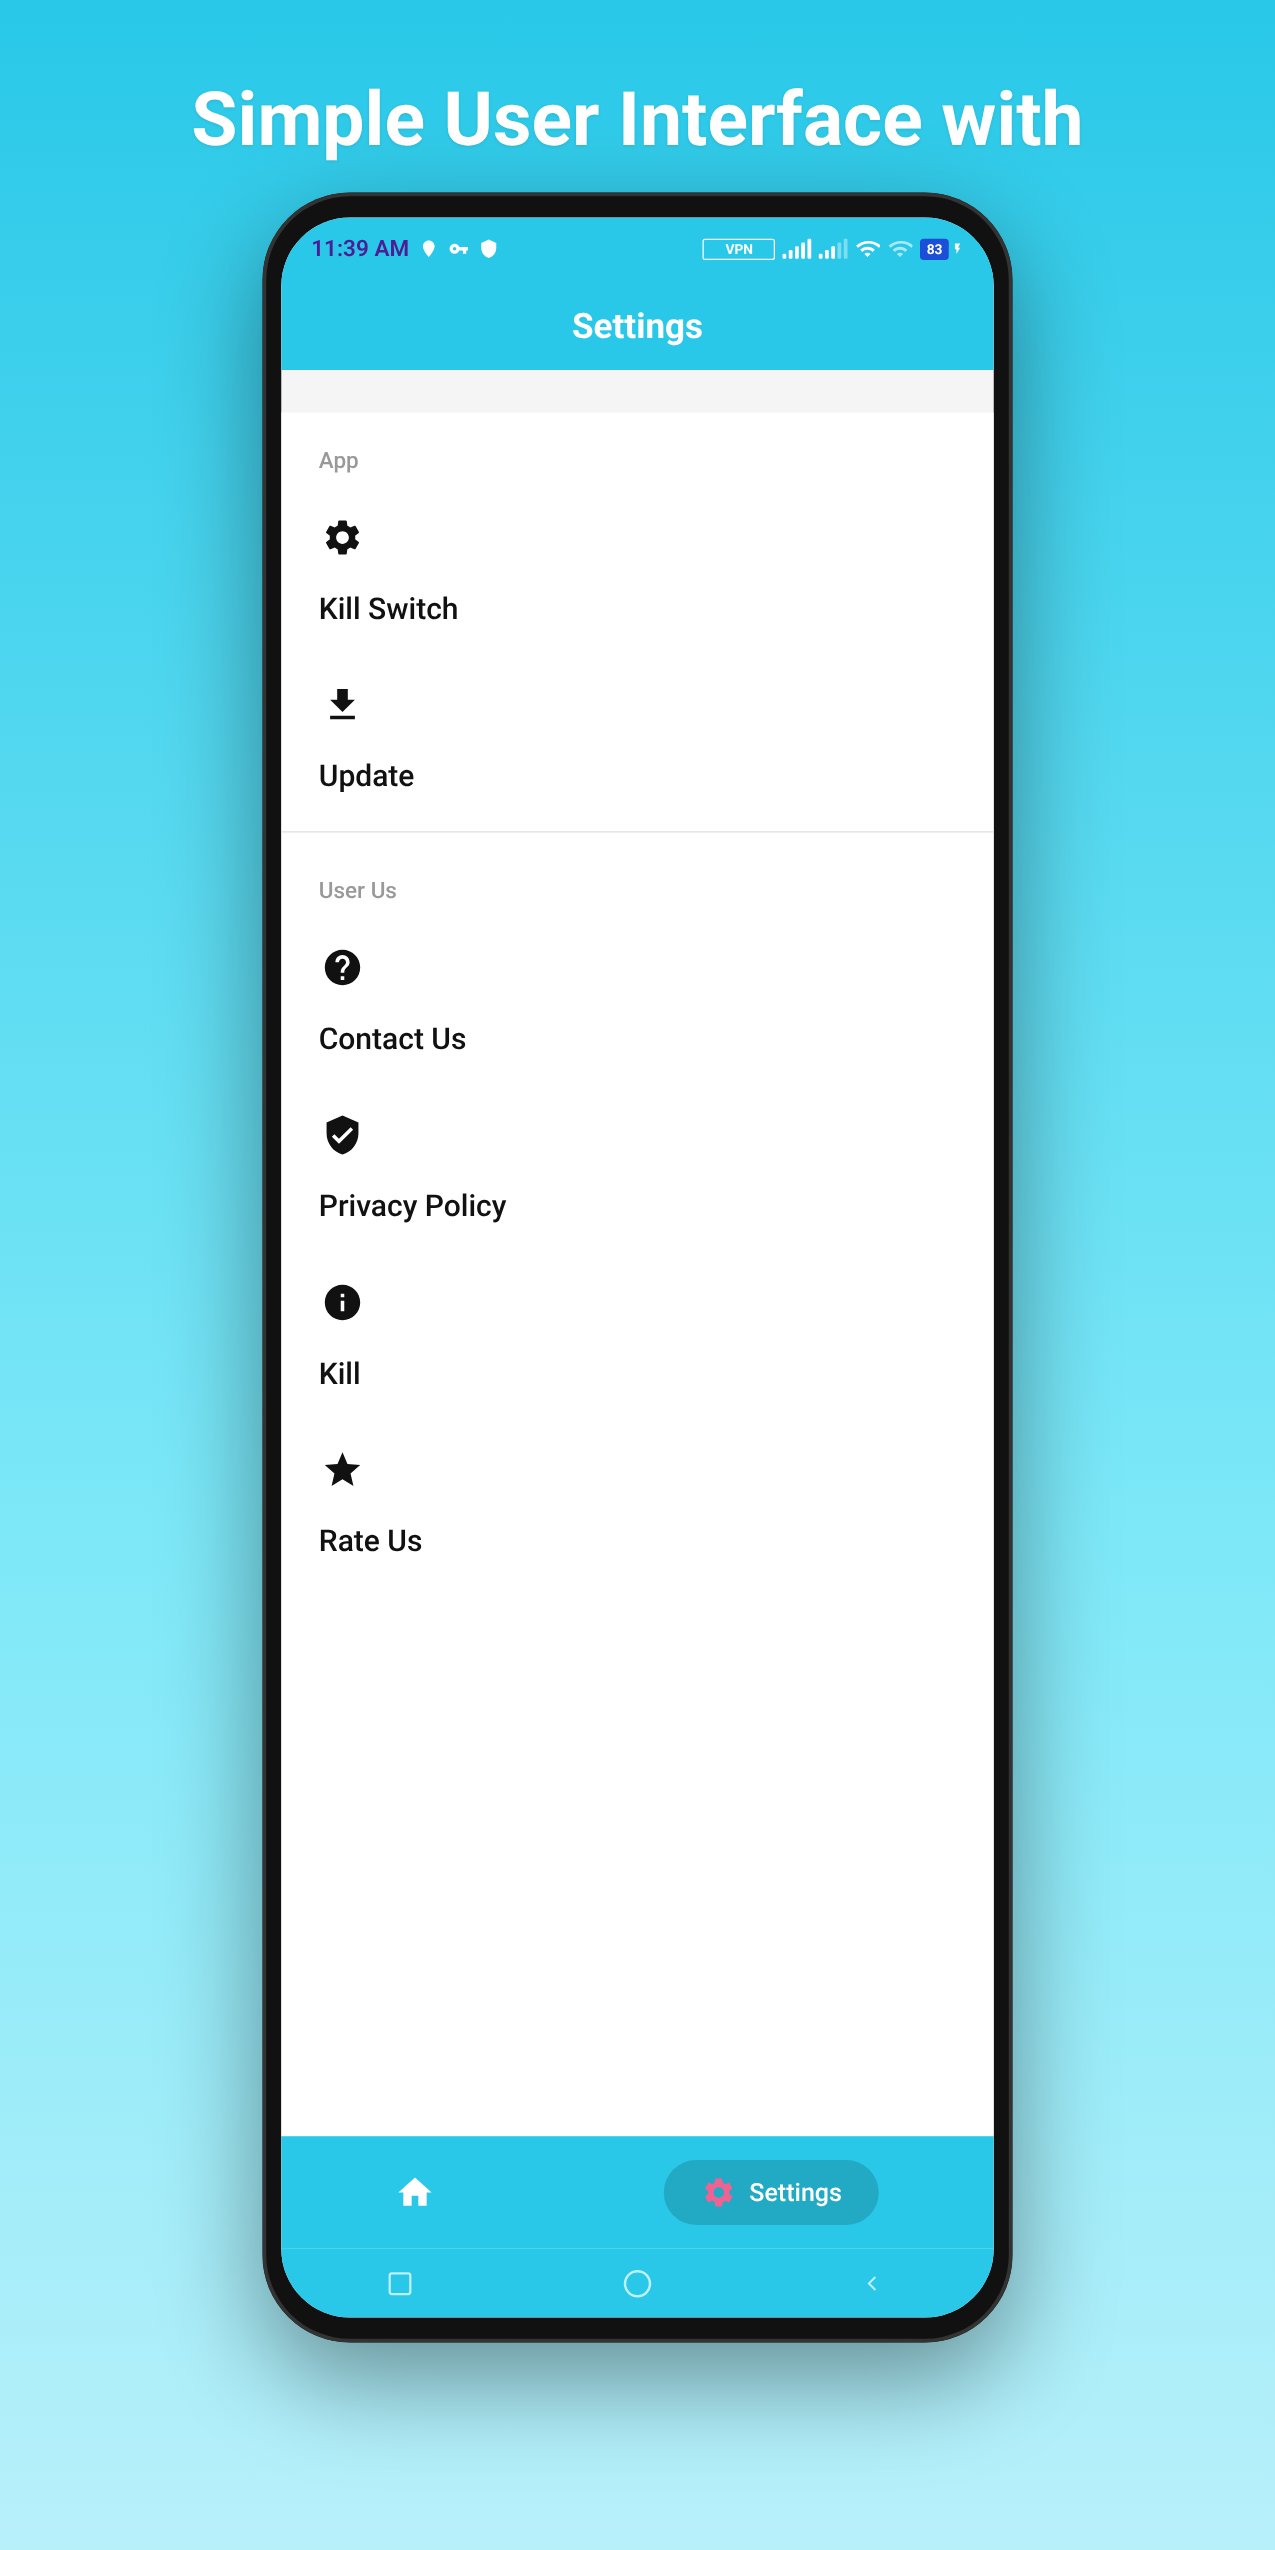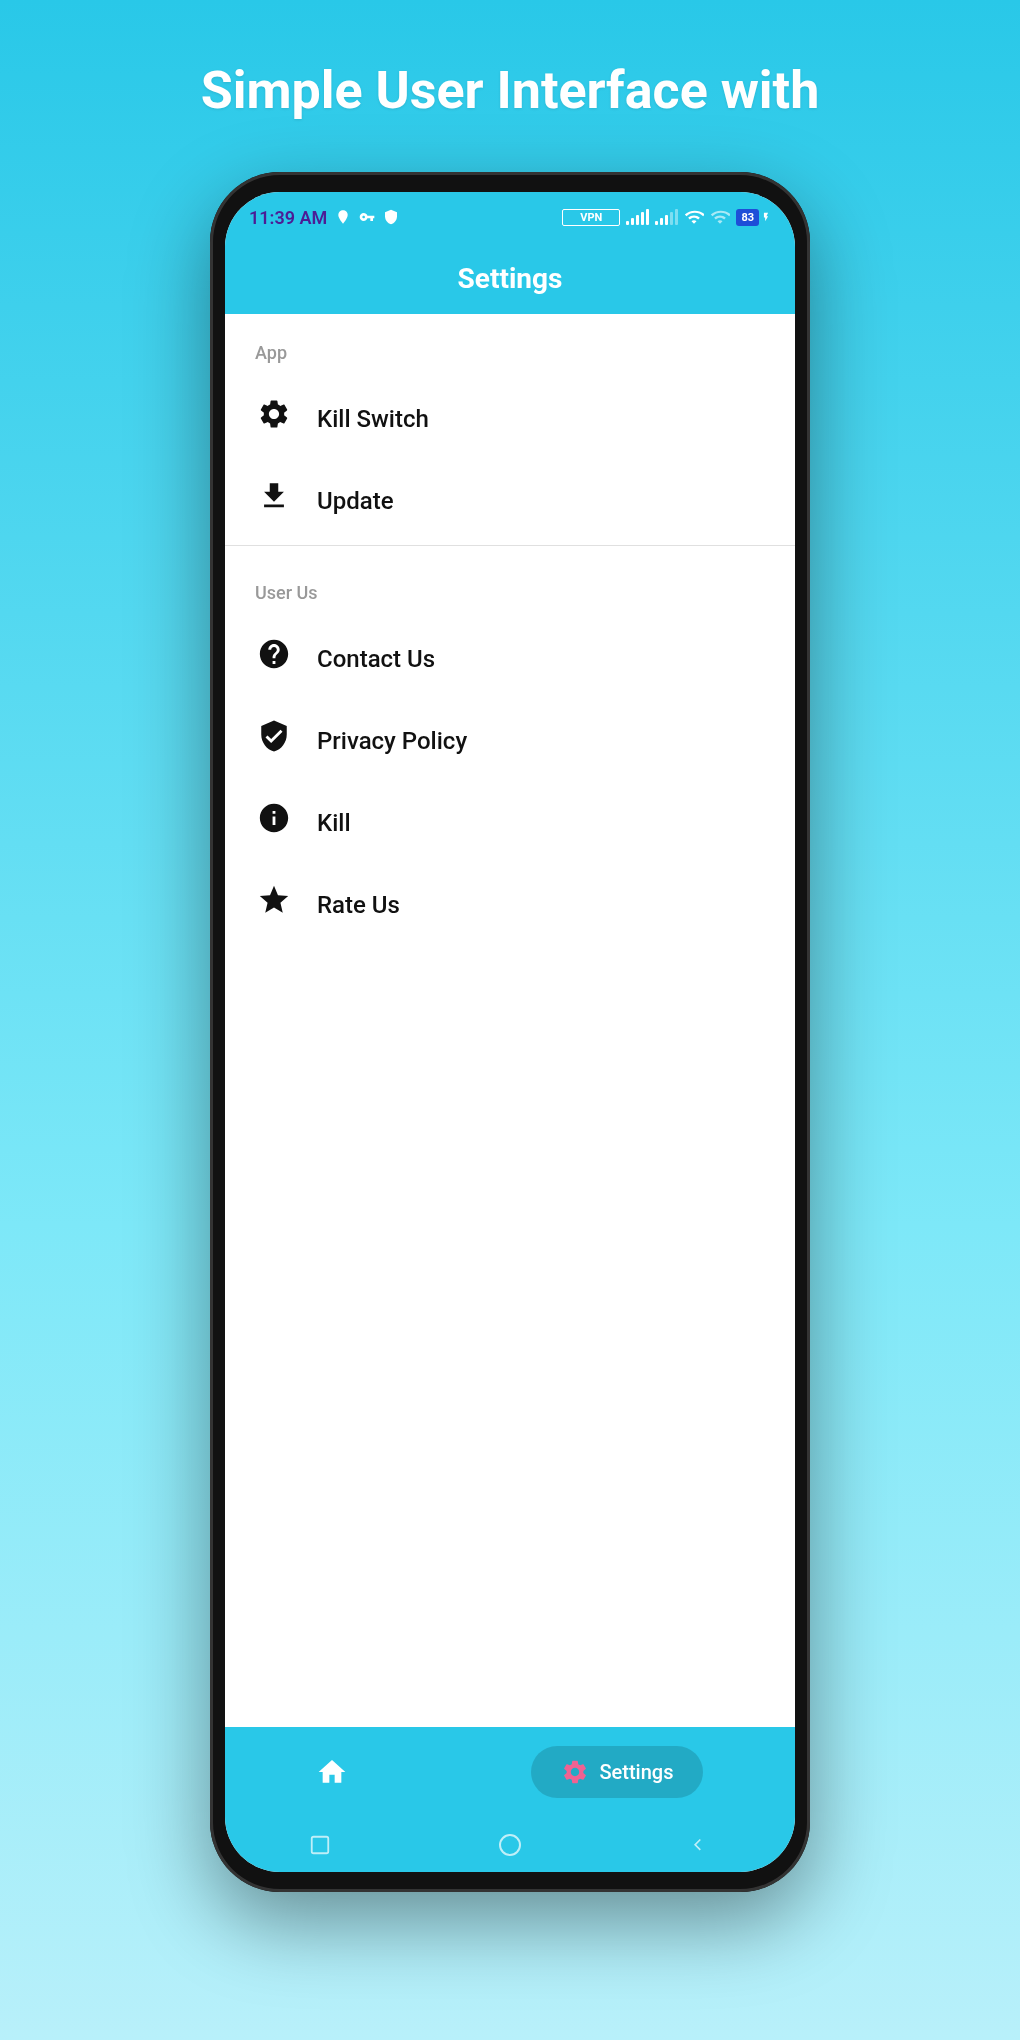--- a/index.html
+++ b/index.html
@@ -10,24 +10,24 @@
       background: linear-gradient(180deg, #29c8e8 0%, #7de8f8 60%, #b8f0fa 100%);
       display: flex;
       flex-direction: column;
       align-items: center;
       font-family: 'Roboto', Arial, sans-serif;
       overflow: hidden;
     }
 
     .headline {
       color: #fff;
-      font-size: 52px;
+      font-size: 60px;
       font-weight: 700;
       text-align: left;
-      padding: 60px 80px 50px;
+      padding: 60px 80px 22px;
       line-height: 1.2;
       text-shadow: 0 1px 3px rgba(0,0,0,0.1);
     }
 
     
     .phone-shell {
       width: 600px;
       height: 1720px;
       background: #111;
       border-radius: 70px;
@@ -153,37 +153,39 @@
       color: #fff;
       font-size: 28px;
       font-weight: 700;
     }
 
     
     .content-area {
       flex: 1;
       background: #fff;
       overflow-y: auto;
+      margin-top: 34px;
     }
 
     
     .section-header {
       color: #999;
       font-size: 18px;
       font-weight: 500;
       padding: 28px 30px 10px;
     }
 
     
     .menu-item {
       display: flex;
-      align-items: flex-end;
+      align-items: flex-start;
       padding: 22px 30px;
       cursor: pointer;
       gap: 24px;
+      flex-direction: column;
     }
 
     .menu-icon {
       width: 38px;
       height: 38px;
       display: flex;
       align-items: center;
       justify-content: center;
       flex-shrink: 0;
     }

